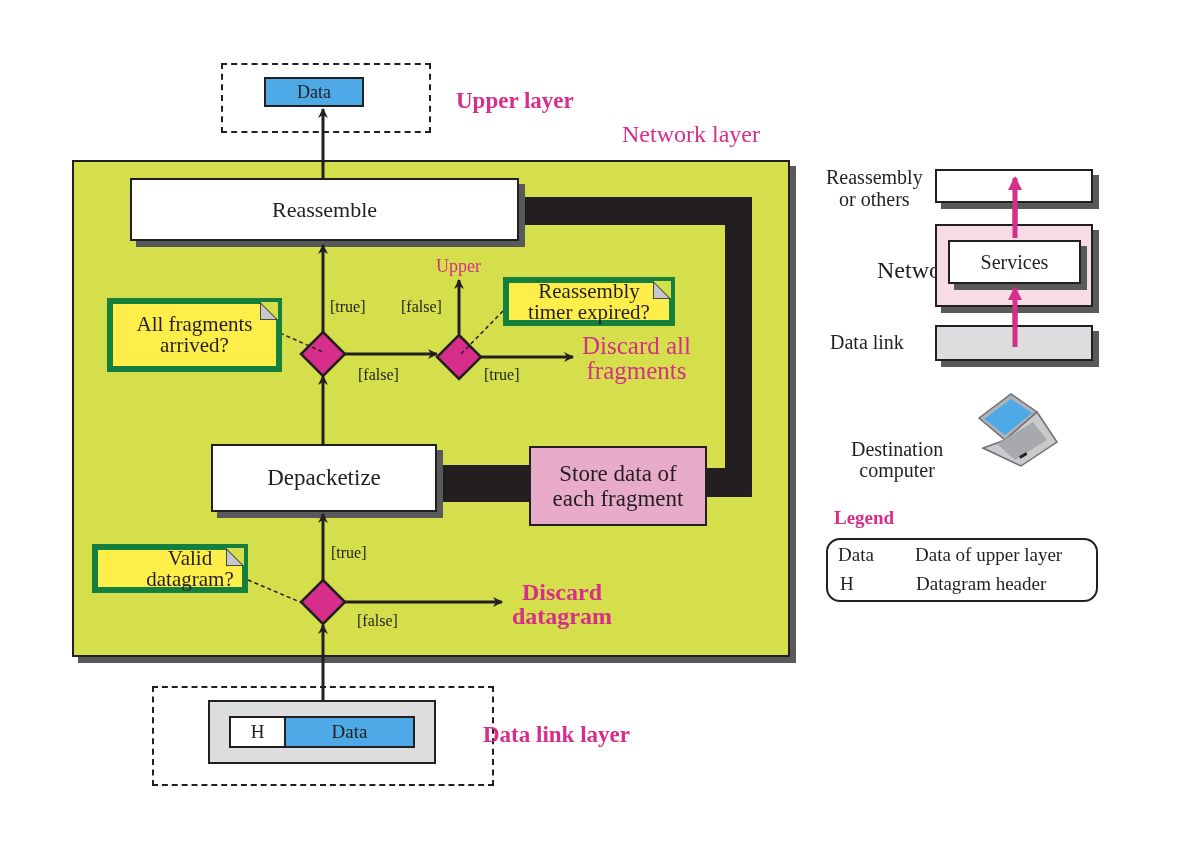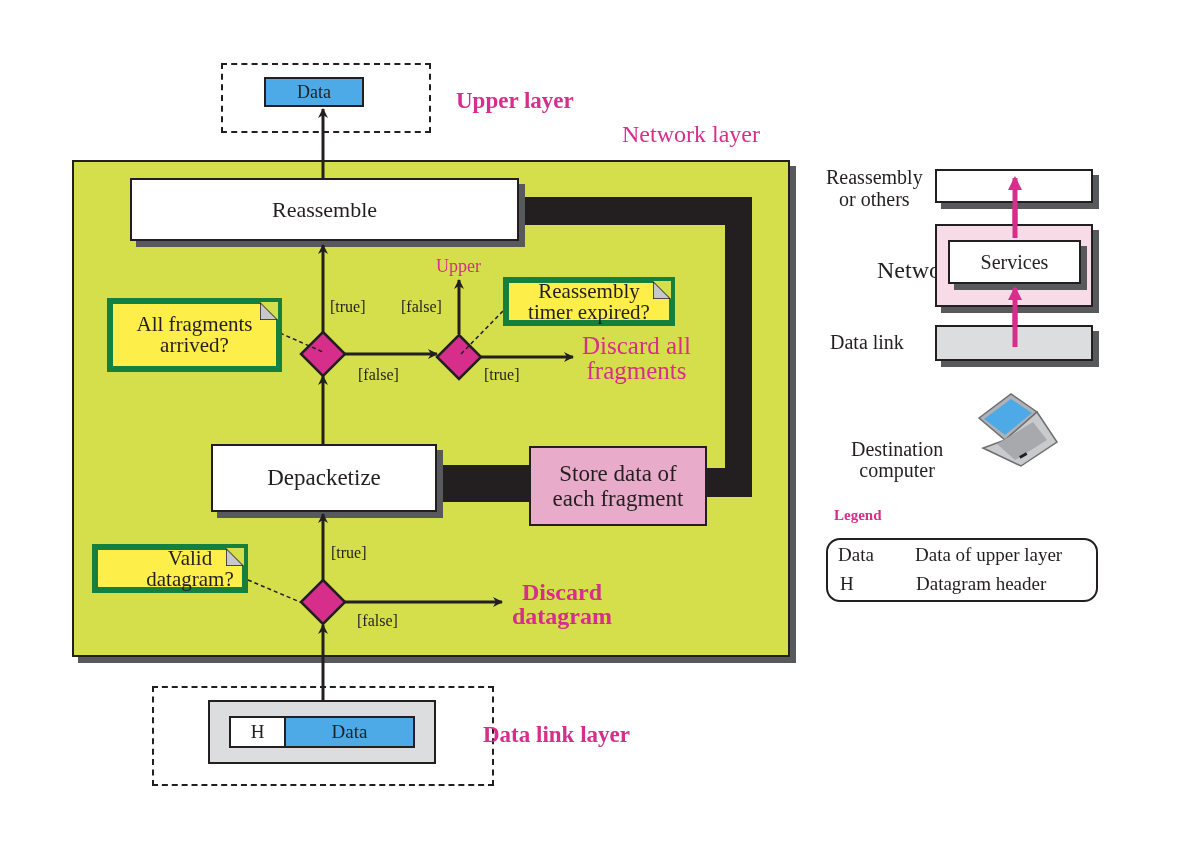--- a/index.html
+++ b/index.html
@@ -169,21 +169,21 @@
   <div>computer</div>
 </div>
 <svg class="abs" style="left:975px; top:390px;" width="85" height="80" viewBox="0 0 85 80">
   <polygon points="4,28 36,4 62,22 30,50" fill="#b0b2b5" stroke="#6d6e71" stroke-width="1.5"></polygon>
   <polygon points="9,29 36,9 57,23 30,45" fill="#4eaae6"></polygon>
   <polygon points="30,50 62,22 82,52 46,76 8,58" fill="#c9cacc" stroke="#6d6e71" stroke-width="1.5"></polygon>
   <polygon points="22,54 58,32 72,50 40,70" fill="#a7a9ac"></polygon>
   <rect x="44" y="64" width="8" height="3" fill="#231f20" transform="rotate(-30 48 65)"></rect>
 </svg>
 
-<div class="abs magenta bold" style="left:834px; top:507px; font-size:15px;">Legend</div>
+<div class="abs magenta bold" style="left:834px; top:507px; font-size:19px;">Legend</div>
 <div class="abs" style="left:826px; top:538px; width:272px; height:64px; border:2px solid #231f20; border-radius:14px; box-sizing:border-box; font-size:19px;">
   <div style="position:absolute; left:10px; top:4px;">
     <span>Data</span>
   </div>
   <div style="position:absolute; left:87px; top:4px;">
     <span>Data of upper layer</span>
   </div>
   <div style="position:absolute; left:12px; top:33px;">
     <span>H</span>
   </div>

